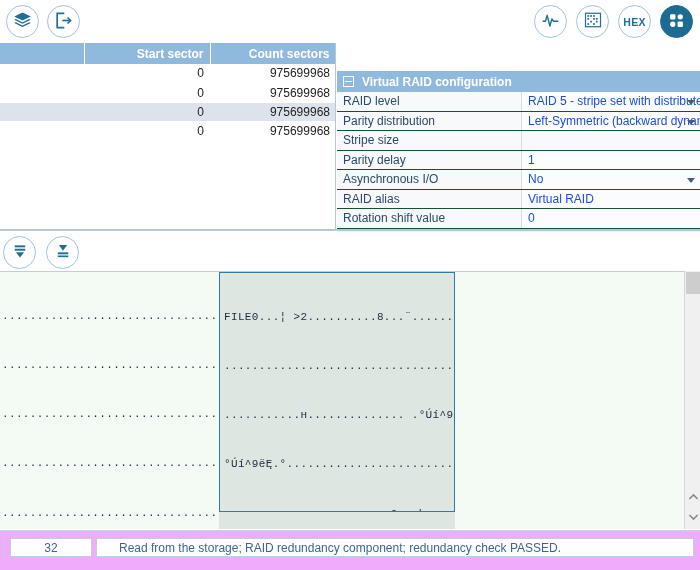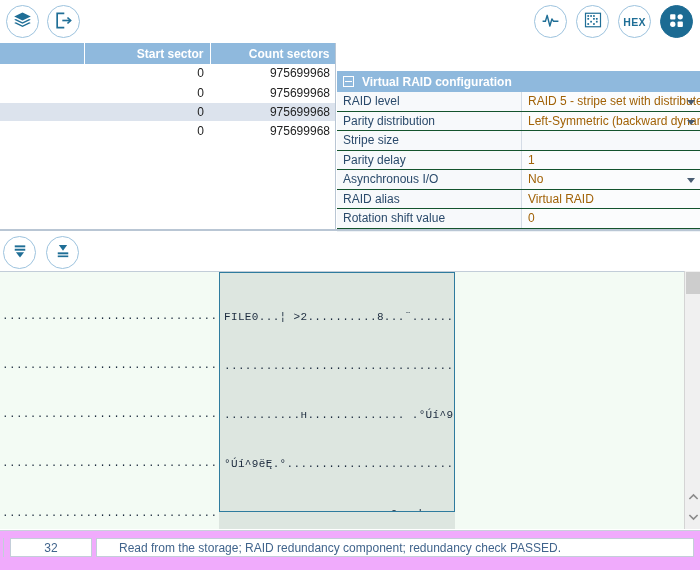--- a/index.html
+++ b/index.html
@@ -81,21 +81,21 @@
     content: ""; position: absolute; left: 1px; top: 4px;
     width: 7px; height: 1px; background: #ffffff;
   }
   .prow { display: flex; height: 19.5px; border-bottom: 1px solid #14532d; }
   .prow .pk {
     width: 185px; flex: none; padding: 2px 0 0 6px; font-size: 12px;
     color: #2a4a6b; border-right: 1px solid #d4dce6; background: #f7f9fb;
     overflow: hidden; white-space: nowrap;
   }
   .prow .pv {
-    flex: 1; padding: 2px 28px 0 6px; font-size: 12px; color: #a16207;
+    flex: 1; padding: 2px 28px 0 6px; font-size: 12px; color: #1d4ed8;
     background: #fbfcfd; position: relative; overflow: hidden; white-space: nowrap;
   }
   .prow .pv.dd:after {
     content: ""; position: absolute; right: 5px; top: 8px;
     border-left: 4px solid transparent; border-right: 4px solid transparent;
     border-top: 5px solid #4a5d73;
   }
   .prop-filler { background: #eef2f6; height: 40px; }
 
   .hsplit {

